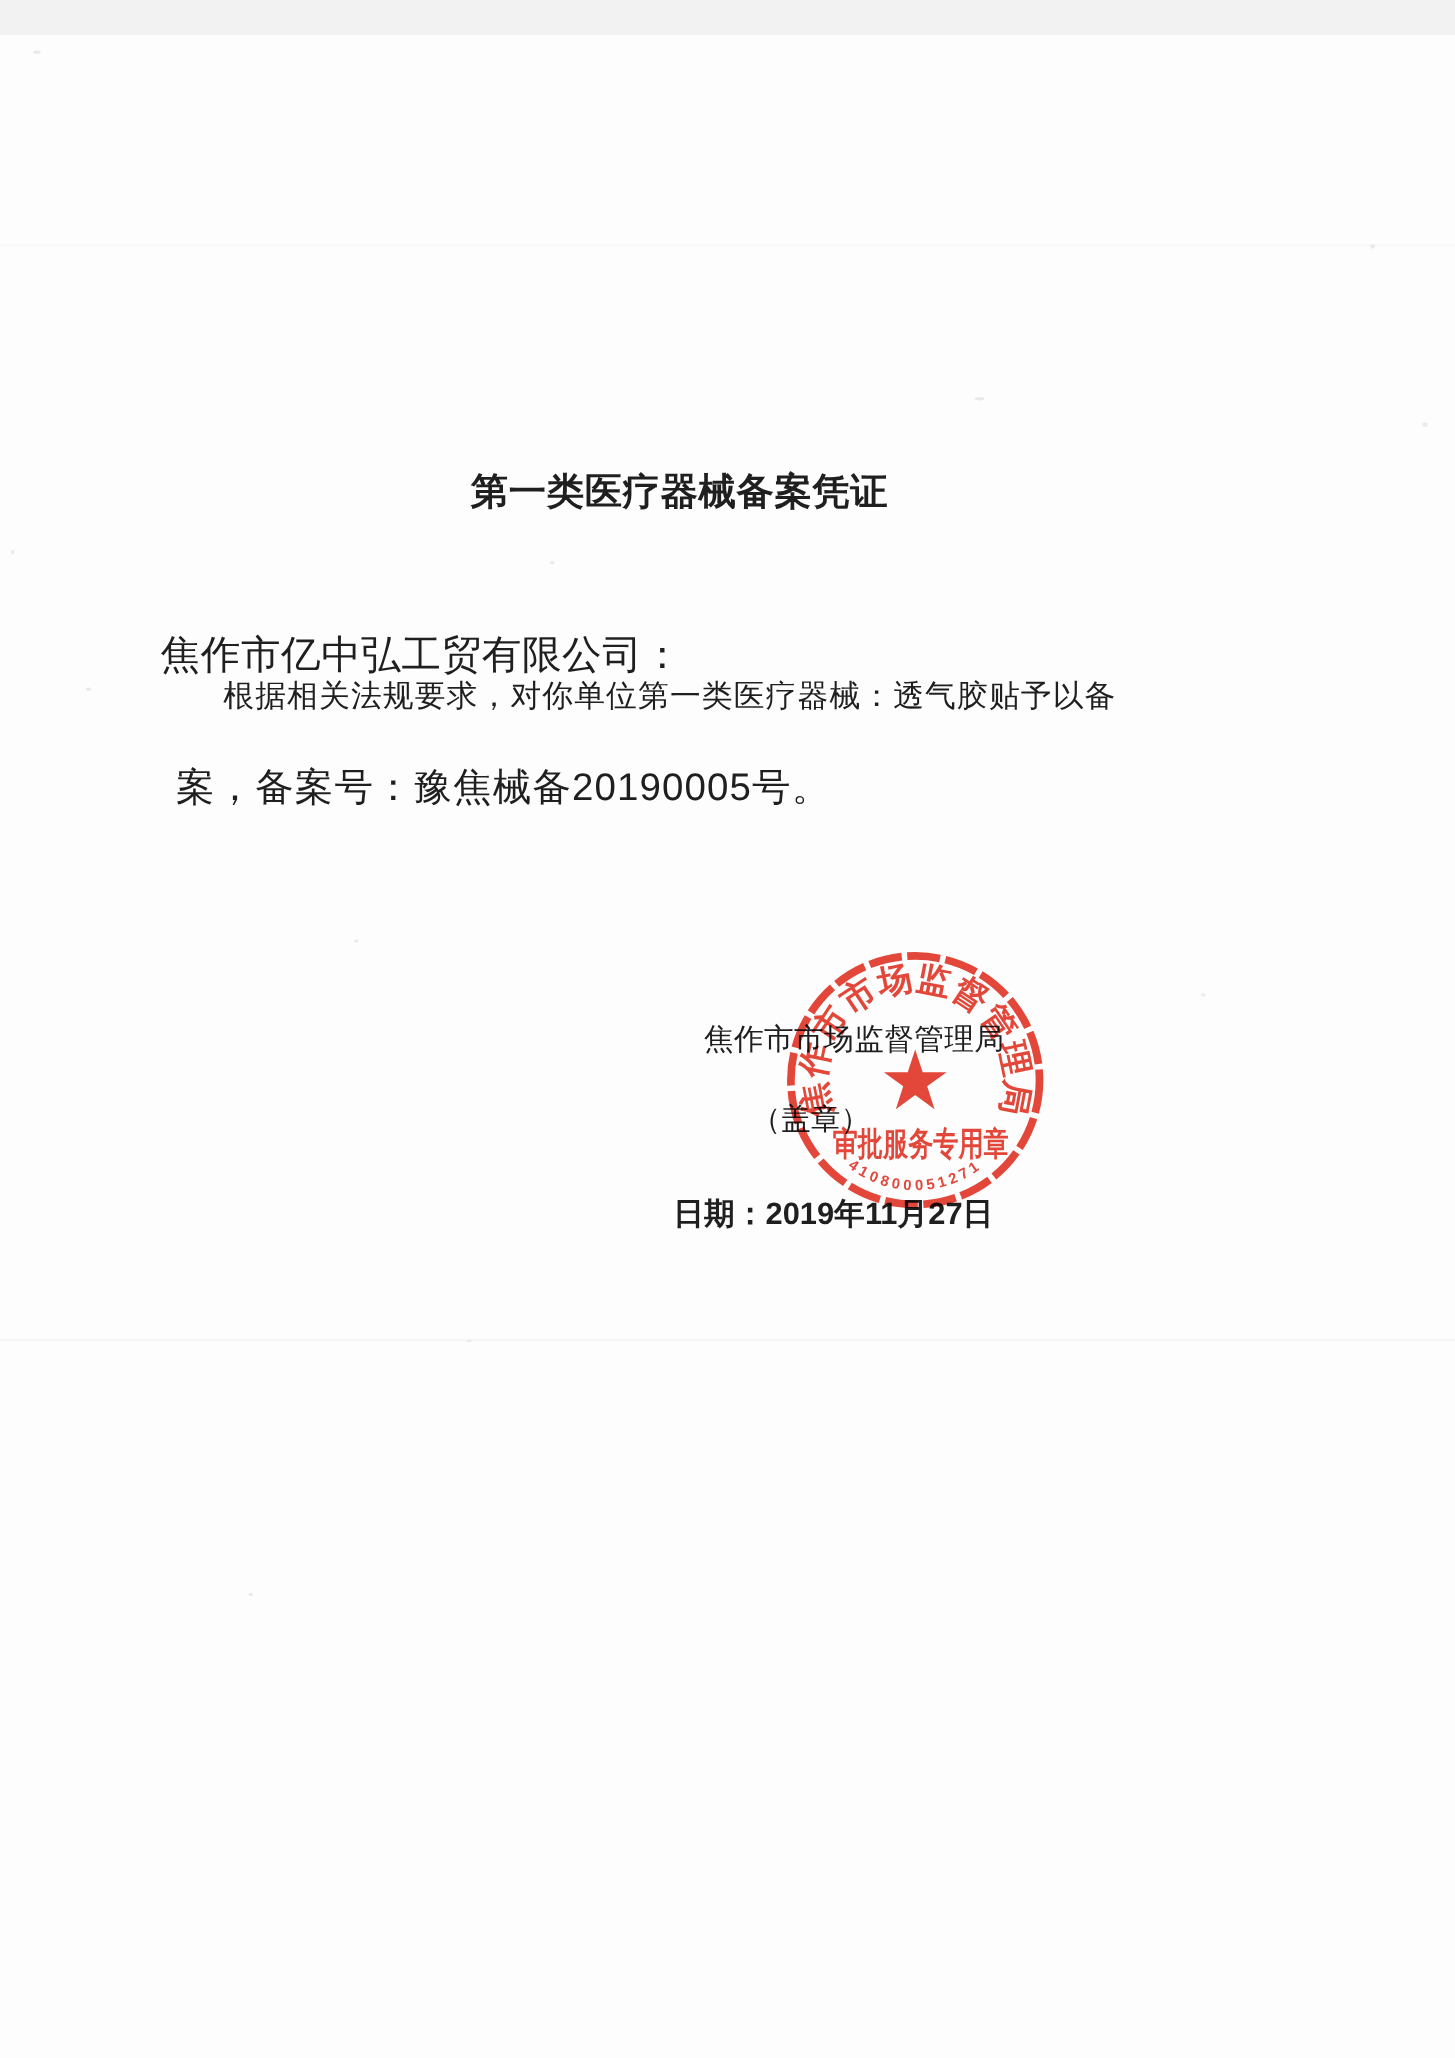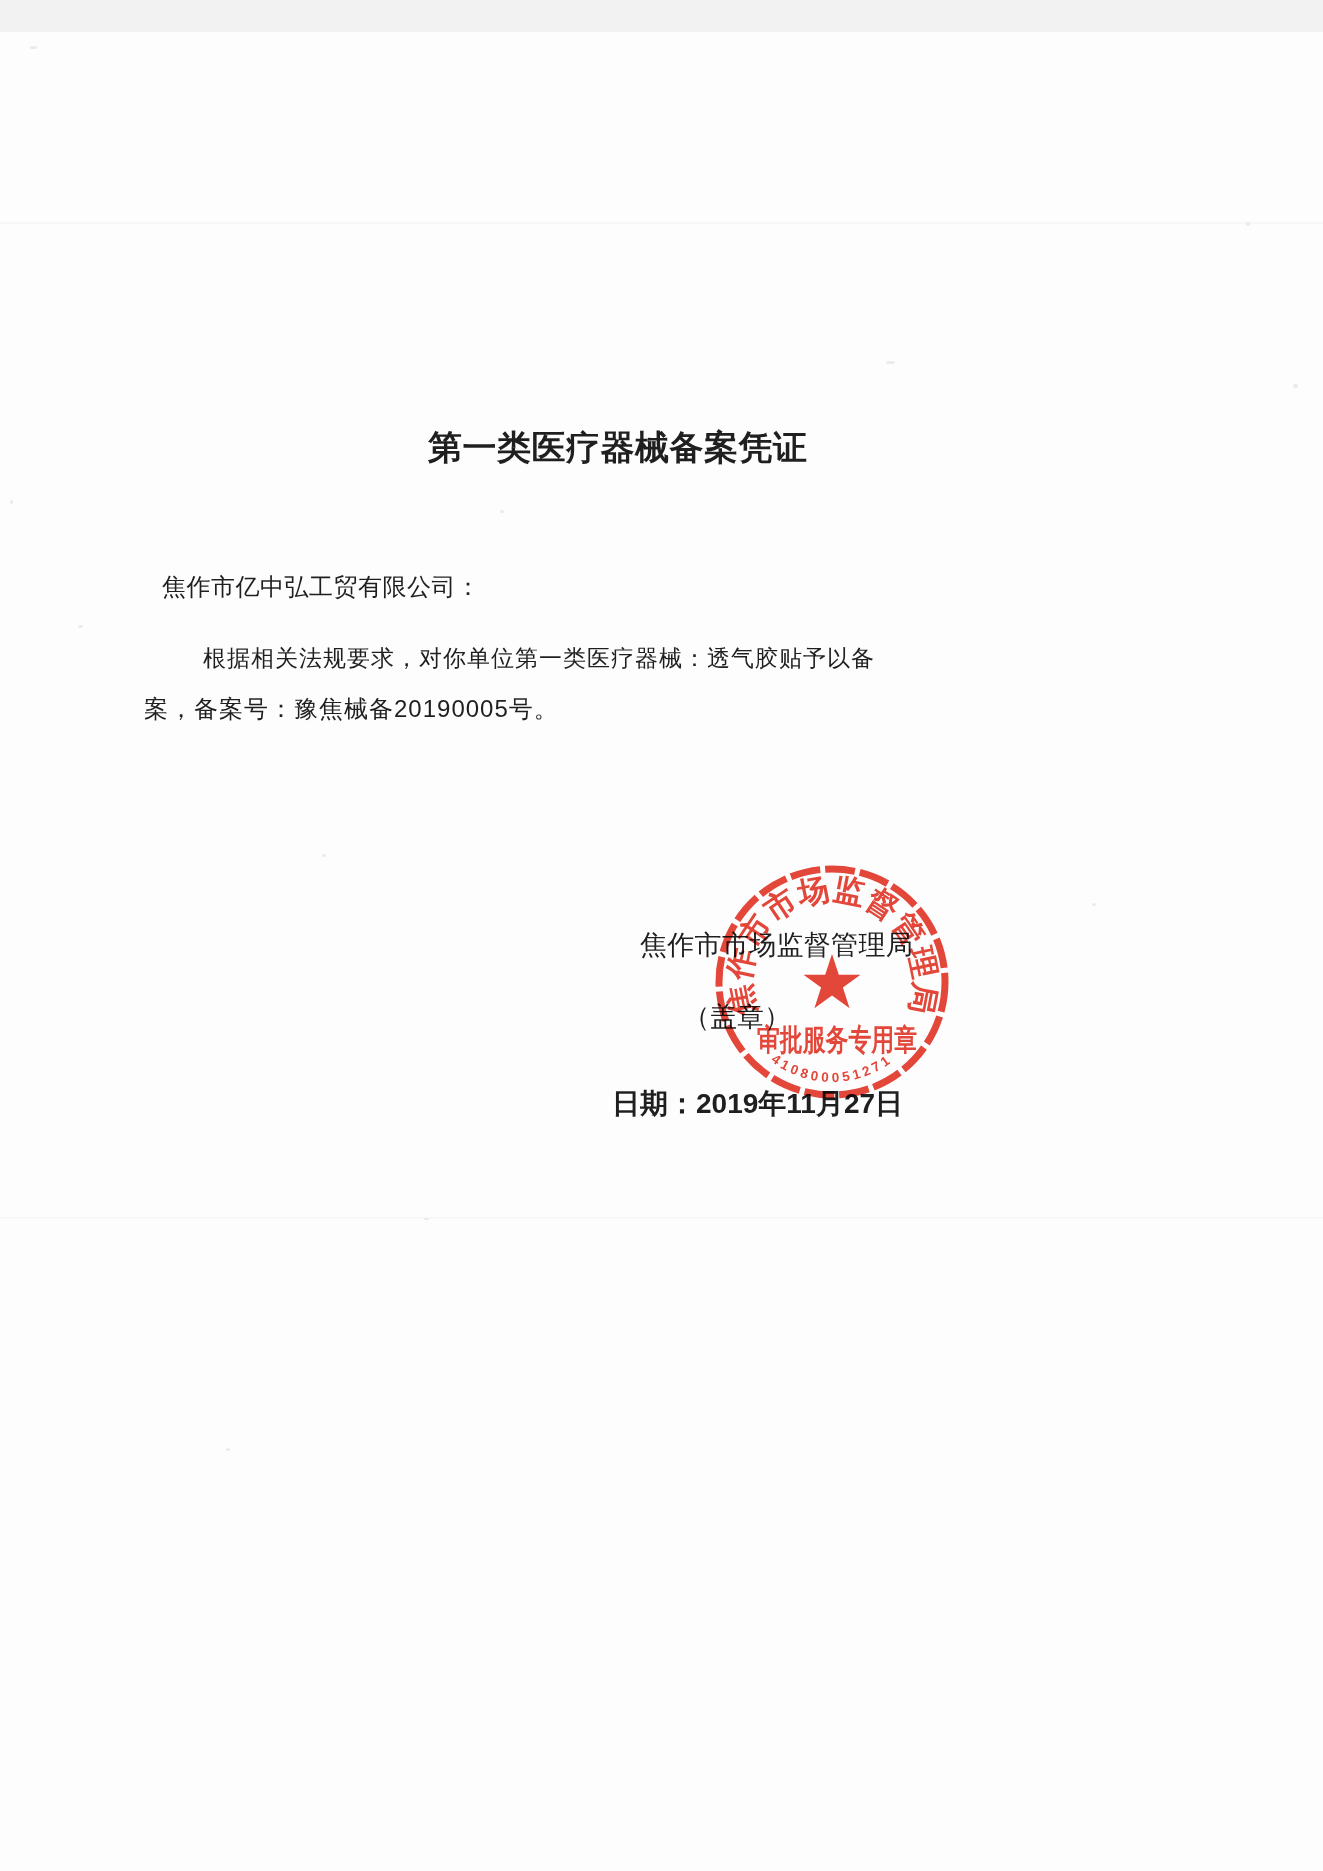--- a/index.html
+++ b/index.html
@@ -22,32 +22,32 @@
     color: #1f1f1f;
     line-height: 1.2;
   }
   .doc-title {
     left: 428px; top: 395px;
     font-size: 34px;
     font-weight: 600;
     letter-spacing: 0.5px;
   }
   .addressee {
-    left: 162px; top: 541px;
-    font-size: 24px;
+    left: 146px; top: 541px;
+    font-size: 36px;
     letter-spacing: 0.5px;
   }
   .body-line-1 {
-    left: 203px; top: 613px;
-    font-size: 23px;
+    left: 203px; top: 584px;
+    font-size: 28px;
     letter-spacing: 1px;
   }
   .body-line-2 {
-    left: 144px; top: 663px;
-    font-size: 24px;
+    left: 160px; top: 663px;
+    font-size: 35px;
     letter-spacing: 1px;
   }
   .issuer {
     left: 640px; top: 897px;
     font-size: 27px;
     letter-spacing: 0.3px;
   }
   .seal-note {
     left: 683px; top: 969px;
     font-size: 27px;

